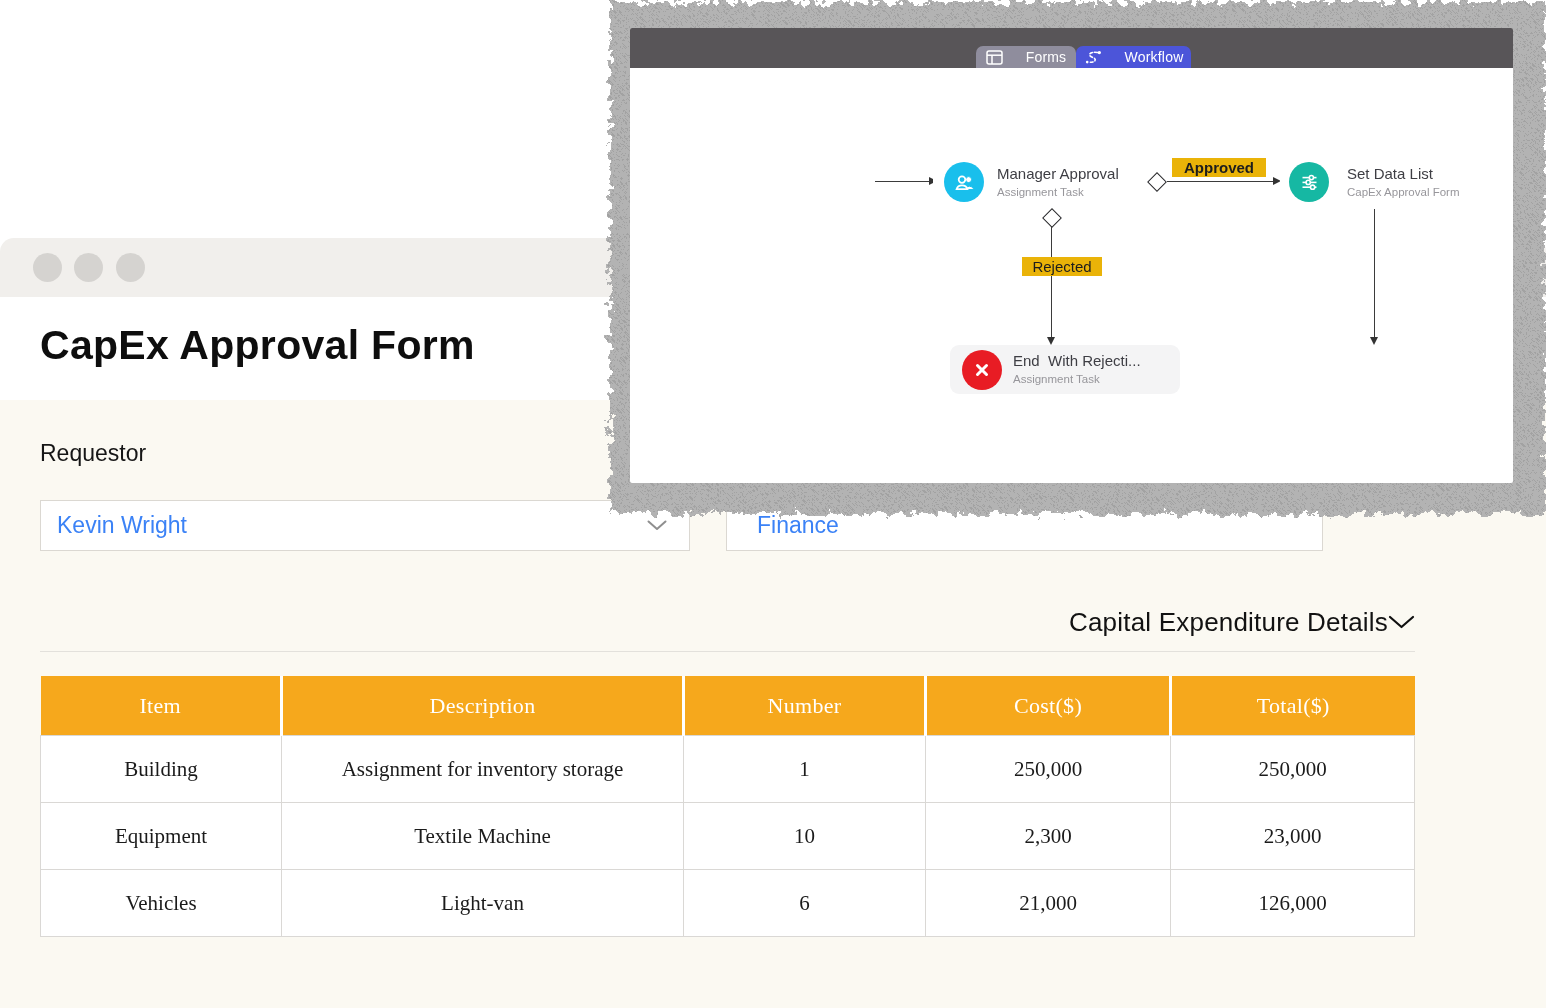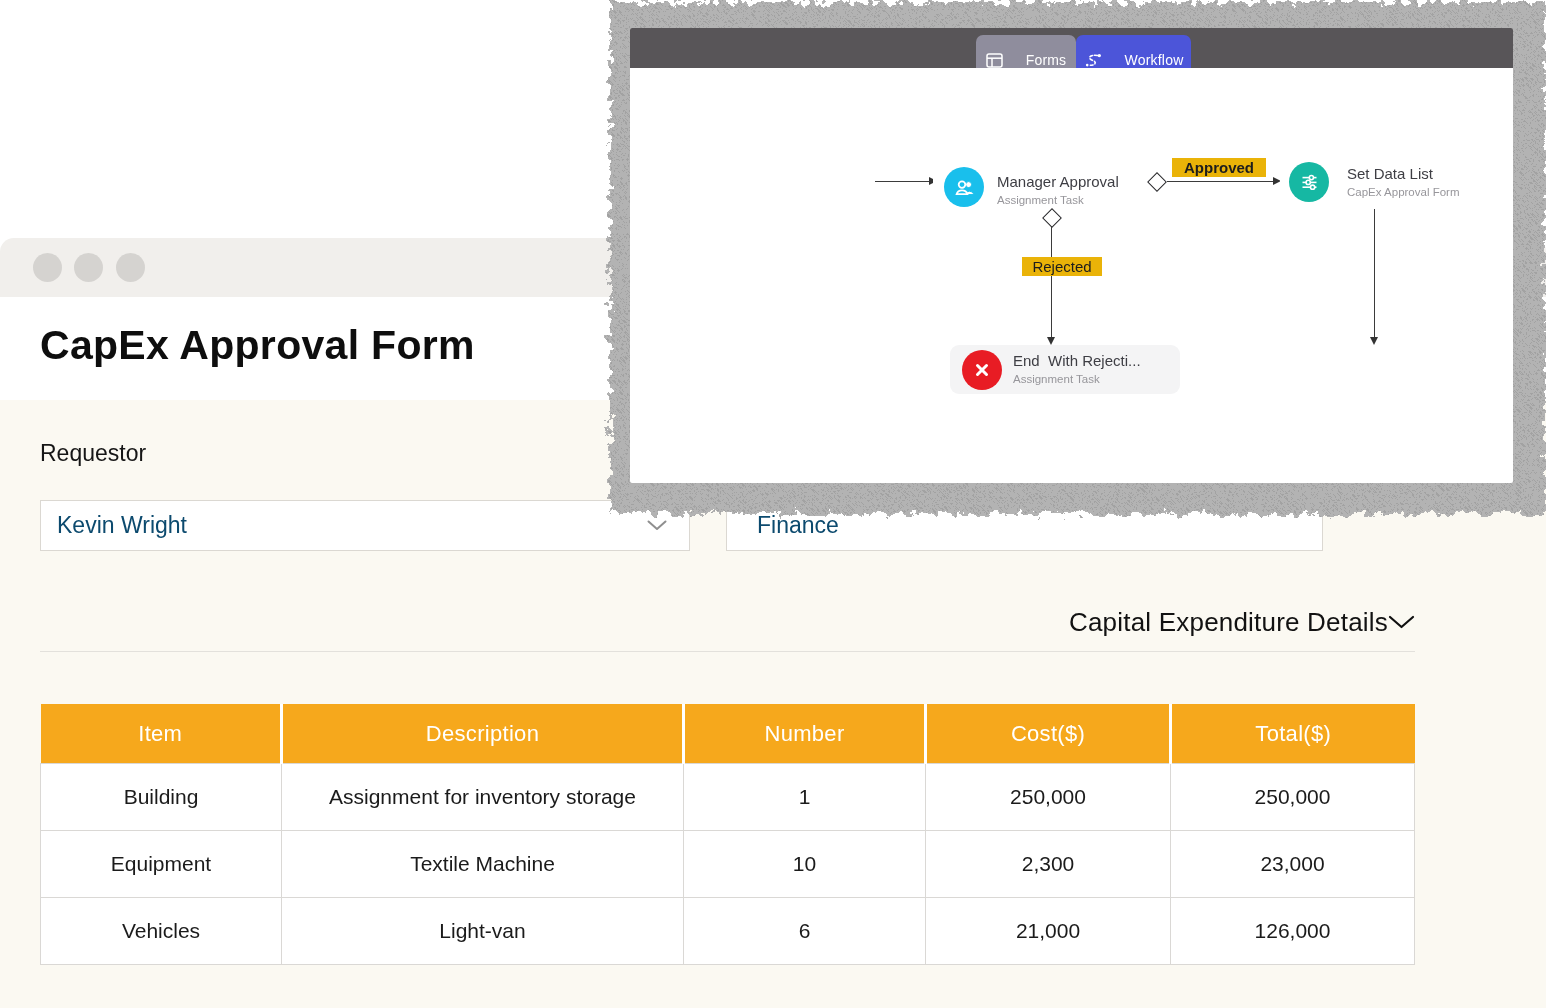--- a/index.html
+++ b/index.html
@@ -23,35 +23,35 @@
   }
   .field-label{
     position:absolute;left:40px;top:440px;
     font-size:23px;font-weight:500;color:#161616;
   }
   .box{
     position:absolute;top:500px;height:51px;background:#fff;
     border:1px solid #dbd8d2;box-sizing:border-box;
     display:flex;align-items:center;
   }
-  .box .val{font-size:23px;color:#0c4a6e;padding-left:16px;}
+  .box .val{font-size:23px;color:#3b82f6;padding-left:16px;}
   .select-box{left:40px;width:650px;justify-content:space-between;}
   .select-box .chev{padding-right:22px;display:flex;align-items:center;}
   .input-box{left:726px;width:597px;}
   .input-box .val{padding-left:30px;}
   .section-head{
     position:absolute;left:40px;top:602px;width:1375px;height:40px;
     display:flex;align-items:center;justify-content:flex-end;
   }
   .section-title{margin:0;font-size:26px;font-weight:500;color:#121212;letter-spacing:.2px;}
   .divider{position:absolute;left:40px;top:651px;width:1375px;height:1px;background:#e3e1dc;}
   
   .capex-table{
-    position:absolute;left:40px;top:704px;width:1374px;
-    border-collapse:collapse;table-layout:fixed;
+    position:absolute;left:40px;top:676px;width:1374px;
+    border-collapse:collapse;table-layout:fixed;font-family:Liberation Serif, serif;
   }
   .capex-table th{
     background:#f6a81c;color:#ffffff;font-weight:500;font-size:22px;
     height:57px;border-left:3px solid #ffffff;letter-spacing:.3px;
   }
   .capex-table th:first-child{border-left:none;}
   .capex-table td{
     background:#ffffff;border:1px solid #dad8d5;height:64px;
     text-align:center;font-size:21px;color:#1b1b1b;
   }
@@ -67,22 +67,22 @@
   }
   .wf-window{
     position:absolute;left:630px;top:28px;width:883px;height:455px;
     background:#ffffff;border-radius:2px;
   }
   .wf-header{
     position:relative;width:100%;height:40px;background:#585558;
     border-radius:2px 2px 0 0;
   }
   .tab{
-    position:absolute;bottom:0;height:33px;border-radius:7px 7px 0 0;
-    display:flex;align-items:flex-end;justify-content:center;gap:23px;
+    position:absolute;bottom:0;height:22px;border-radius:7px 7px 0 0;
+    display:flex;align-items:center;justify-content:center;gap:23px;
     color:#fff;font-size:14px;font-weight:500;cursor:pointer;letter-spacing:.2px;
   }
   .tab-forms{left:346px;width:100px;background:#8f8d9d;}
   .tab-workflow{left:446px;width:115px;background:#4c55d9;}
   .wf-canvas{position:relative;width:100%;height:415px;}
   
   .node{
     position:absolute;display:flex;align-items:center;border-radius:9px;
     box-sizing:border-box;
   }
@@ -234,21 +234,21 @@
       </span>
       <span>Workflow</span>
     </div>
   </div>
 
   <div class="wf-canvas">
 
 
     <div class="edge-h" style="left:245px;top:113px;width:60px;"></div>
 
-    <div class="node node-white" style="left:303px;top:89px;width:207px;height:50px;padding-left:11px;gap:13px;align-items:flex-end;">
+    <div class="node node-white" style="left:303px;top:89px;width:207px;height:50px;padding-left:11px;gap:13px;">
       <span class="nicon nicon-40 ic-cyan">
         <svg width="23" height="23" viewBox="0 0 23 23">
           <circle cx="15.6" cy="8.6" r="3" fill="#ffffff" stroke="#19bfec" stroke-width="1"></circle>
           <path d="M11.8 18.6 a4.8 4.8 0 0 1 9.2 0 z" fill="#ffffff" stroke="#19bfec" stroke-width="1"></path>
           <circle cx="9" cy="8.6" r="3.3" fill="#19bfec" stroke="#ffffff" stroke-width="1.8"></circle>
           <path d="M3.6 18.2 a5.6 5.2 0 0 1 10.8 0 z" fill="#19bfec" stroke="#ffffff" stroke-width="1.8"></path>
         </svg>
       </span>
       <span class="ntexts">
         <span class="ntitle">Manager Approval</span>

